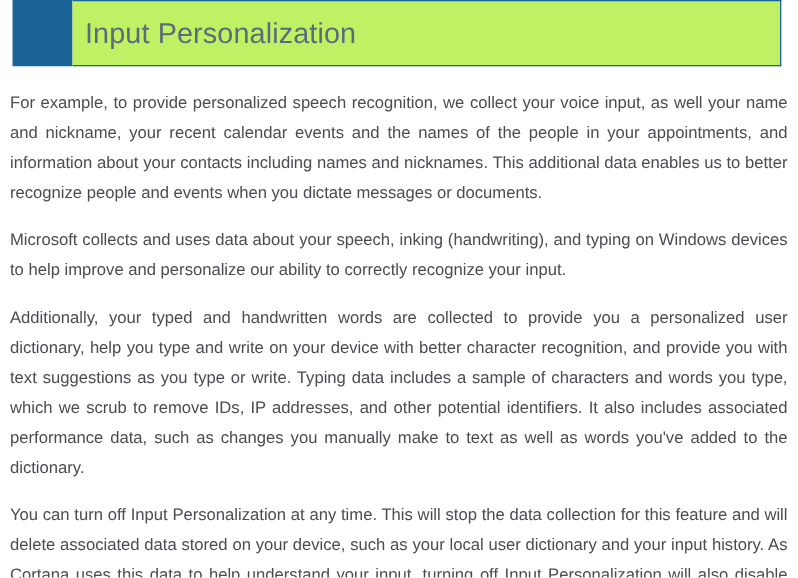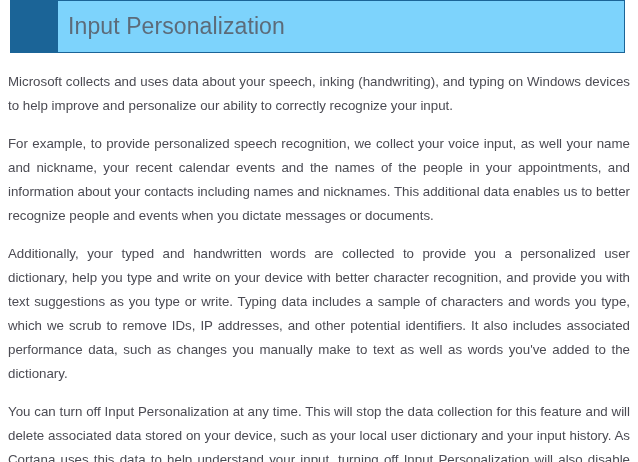--- a/index.html
+++ b/index.html
@@ -31,21 +31,21 @@
   .header-accent {
     width: 48px;
     background: #1b6497;
     flex: 0 0 48px;
   }
   .header-box {
     flex: 1 1 auto;
     border-top: 1px solid #1b6497;
     border-right: 1px solid #1b6497;
     border-bottom: 1px solid #1b6497;
-    background: #7dd3fc;
+    background: #bef264;
     display: flex;
     align-items: center;
     box-sizing: border-box;
   }
   .header-title {
     font-size: 23px;
     font-weight: 300;
     color: #5c6b79;
     letter-spacing: 0.1px;
     padding-left: 10px;
@@ -77,22 +77,22 @@
 
   <div class="header">
     <div class="header-accent"></div>
     <div class="header-box">
       <div class="header-title">Input Personalization</div>
     </div>
   </div>
 
   <div class="content">
 
+    <p class="para">For example, to provide personalized speech recognition, we collect your voice input, as well your name and nickname, your recent calendar events and the names of the people in your appointments, and information about your contacts including names and nicknames. This additional data enables us to better recognize people and events when you dictate messages or documents.</p>
+
     <p class="para">Microsoft collects and uses data about your speech, inking (handwriting), and typing on Windows devices to help improve and personalize our ability to correctly recognize your input.</p>
-
-    <p class="para">For example, to provide personalized speech recognition, we collect your voice input, as well your name and nickname, your recent calendar events and the names of the people in your appointments, and information about your contacts including names and nicknames. This additional data enables us to better recognize people and events when you dictate messages or documents.</p>
 
     <p class="para">Additionally, your typed and handwritten words are collected to provide you a personalized user dictionary, help you type and write on your device with better character recognition, and provide you with text suggestions as you type or write. Typing data includes a sample of characters and words you type, which we scrub to remove IDs, IP addresses, and other potential identifiers.  It also includes associated performance data, such as changes you manually make to text as well as words you've added to the dictionary.</p>
 
     <p class="para"><span>You can turn off Input Personalization at any time. This will stop the data collection for this feature and will delete associated data stored on your device, such as your local user dictionary and your input history. As Cortana uses this data to help understand your input, turning off Input Personalization will also disable Cortana on your device. At </span></p>
 
   </div>
 </div>
 
 </body></html>

